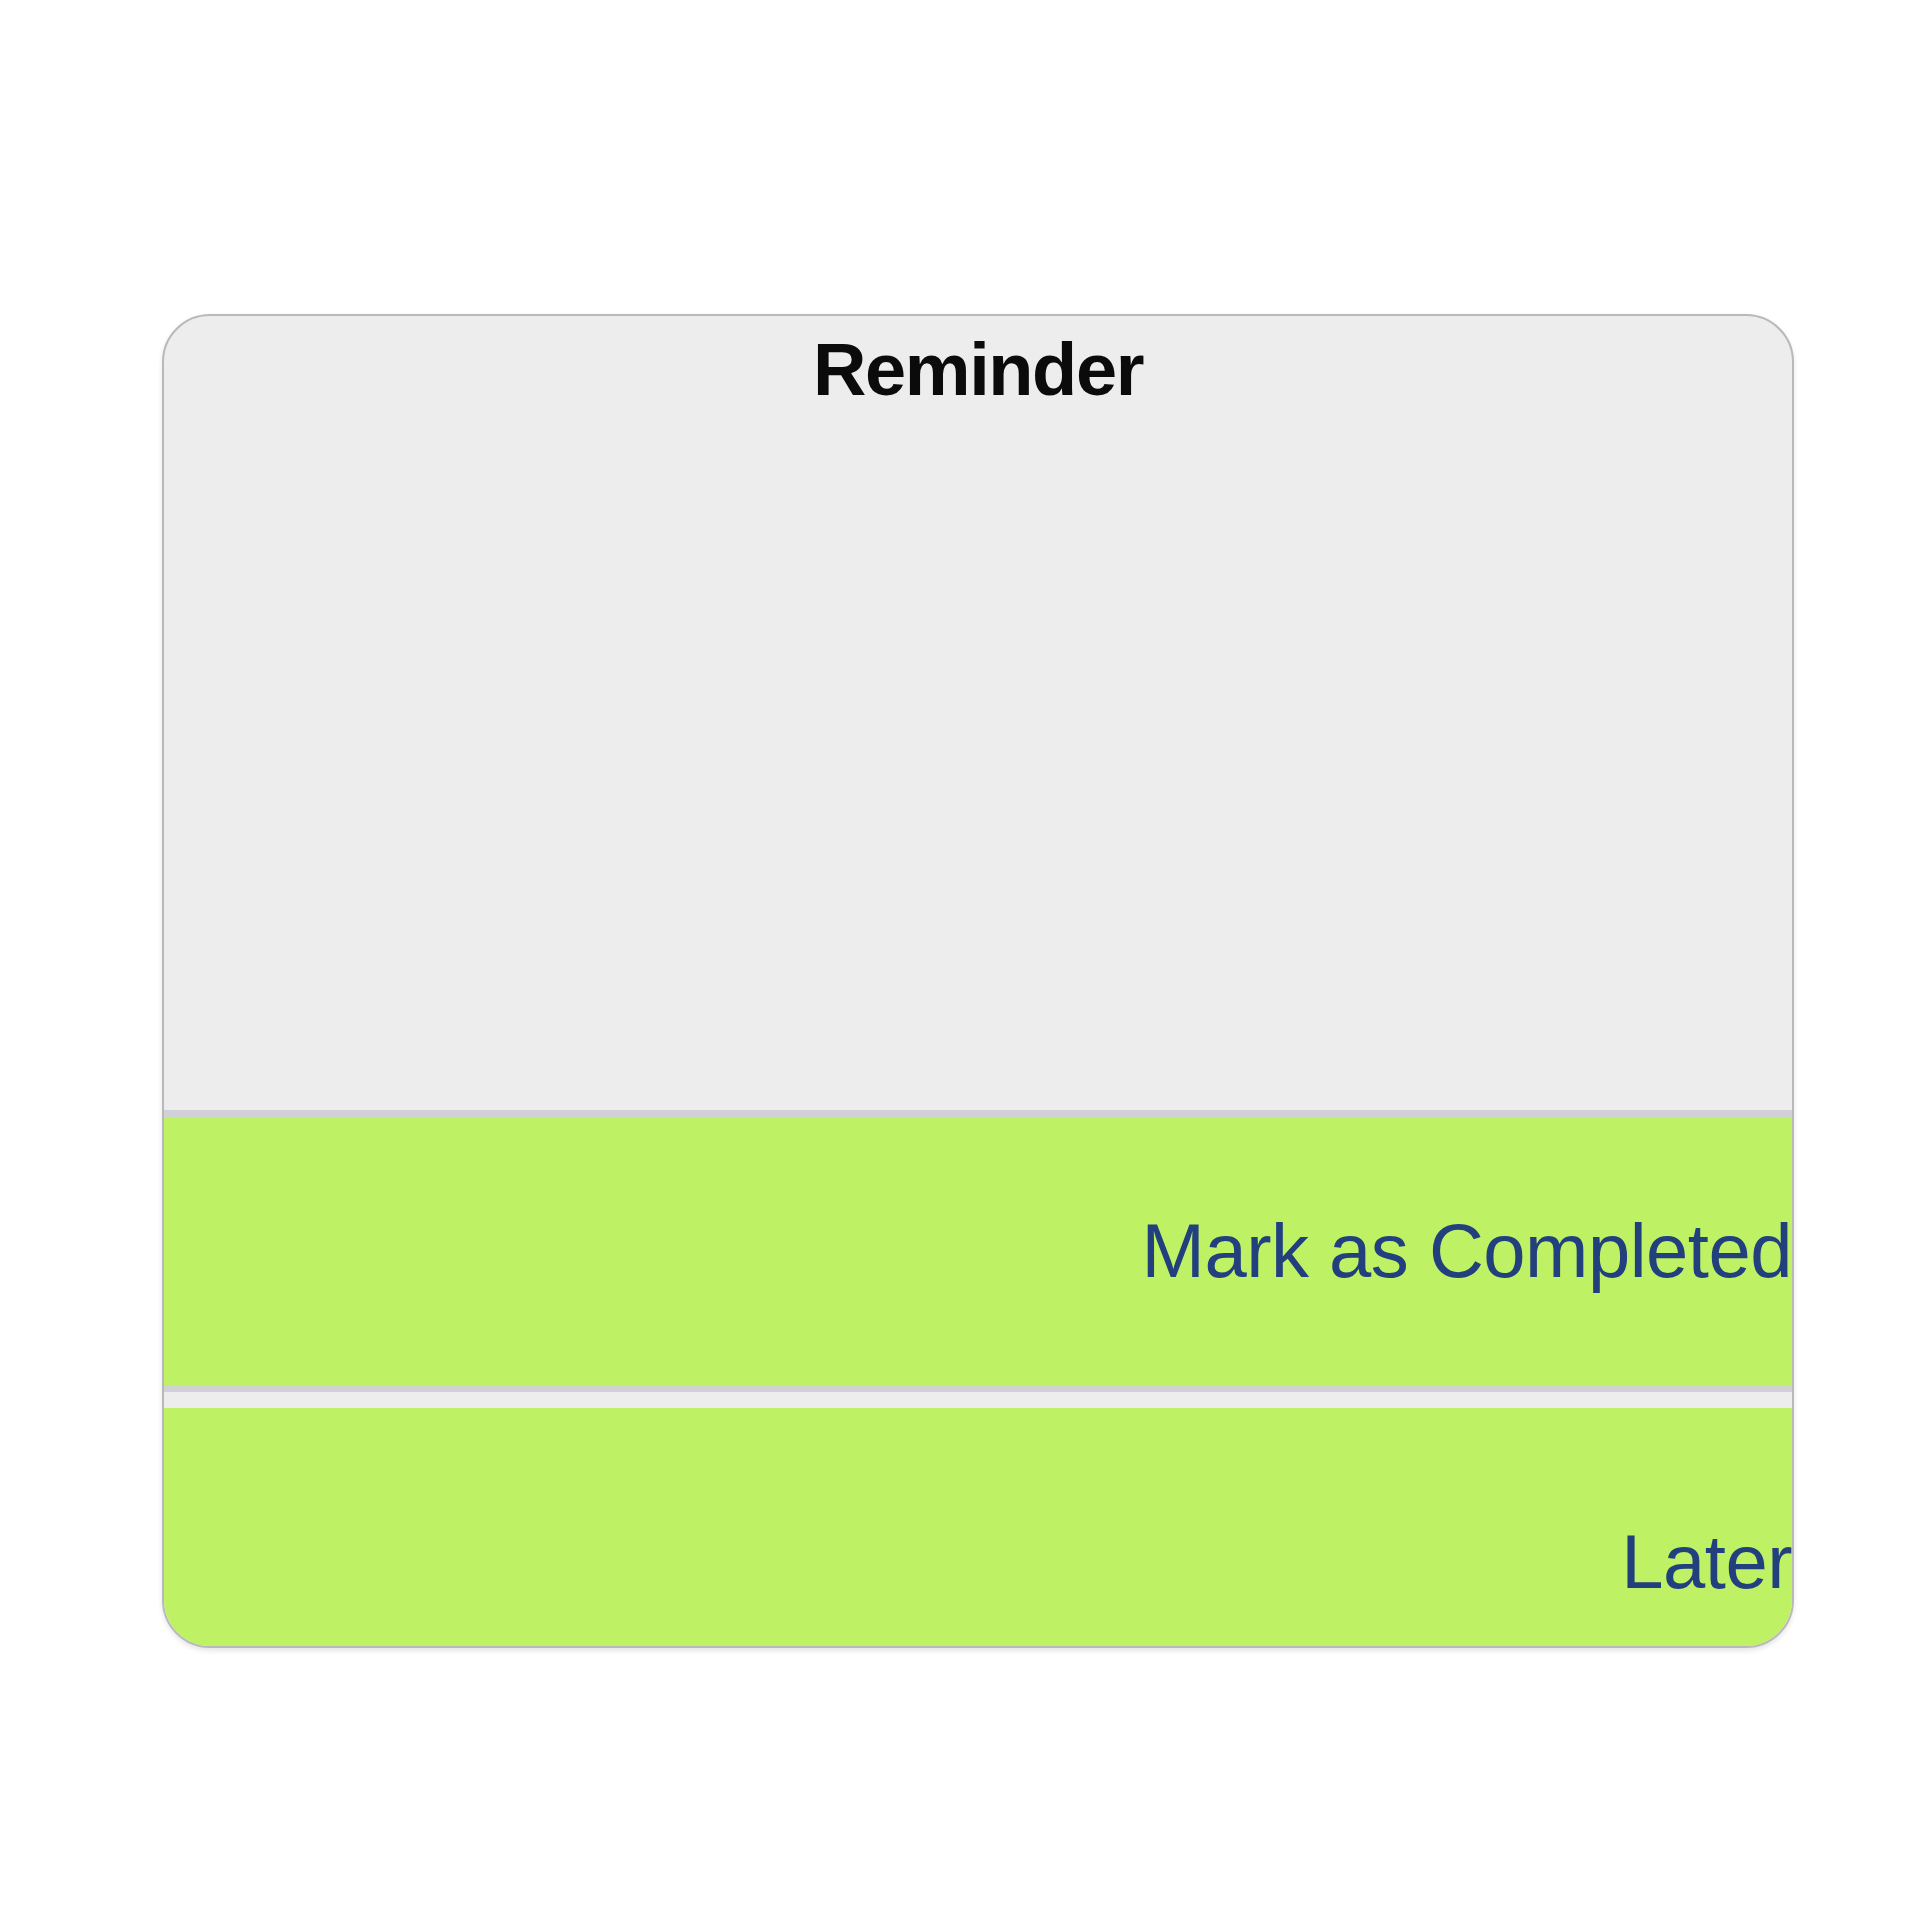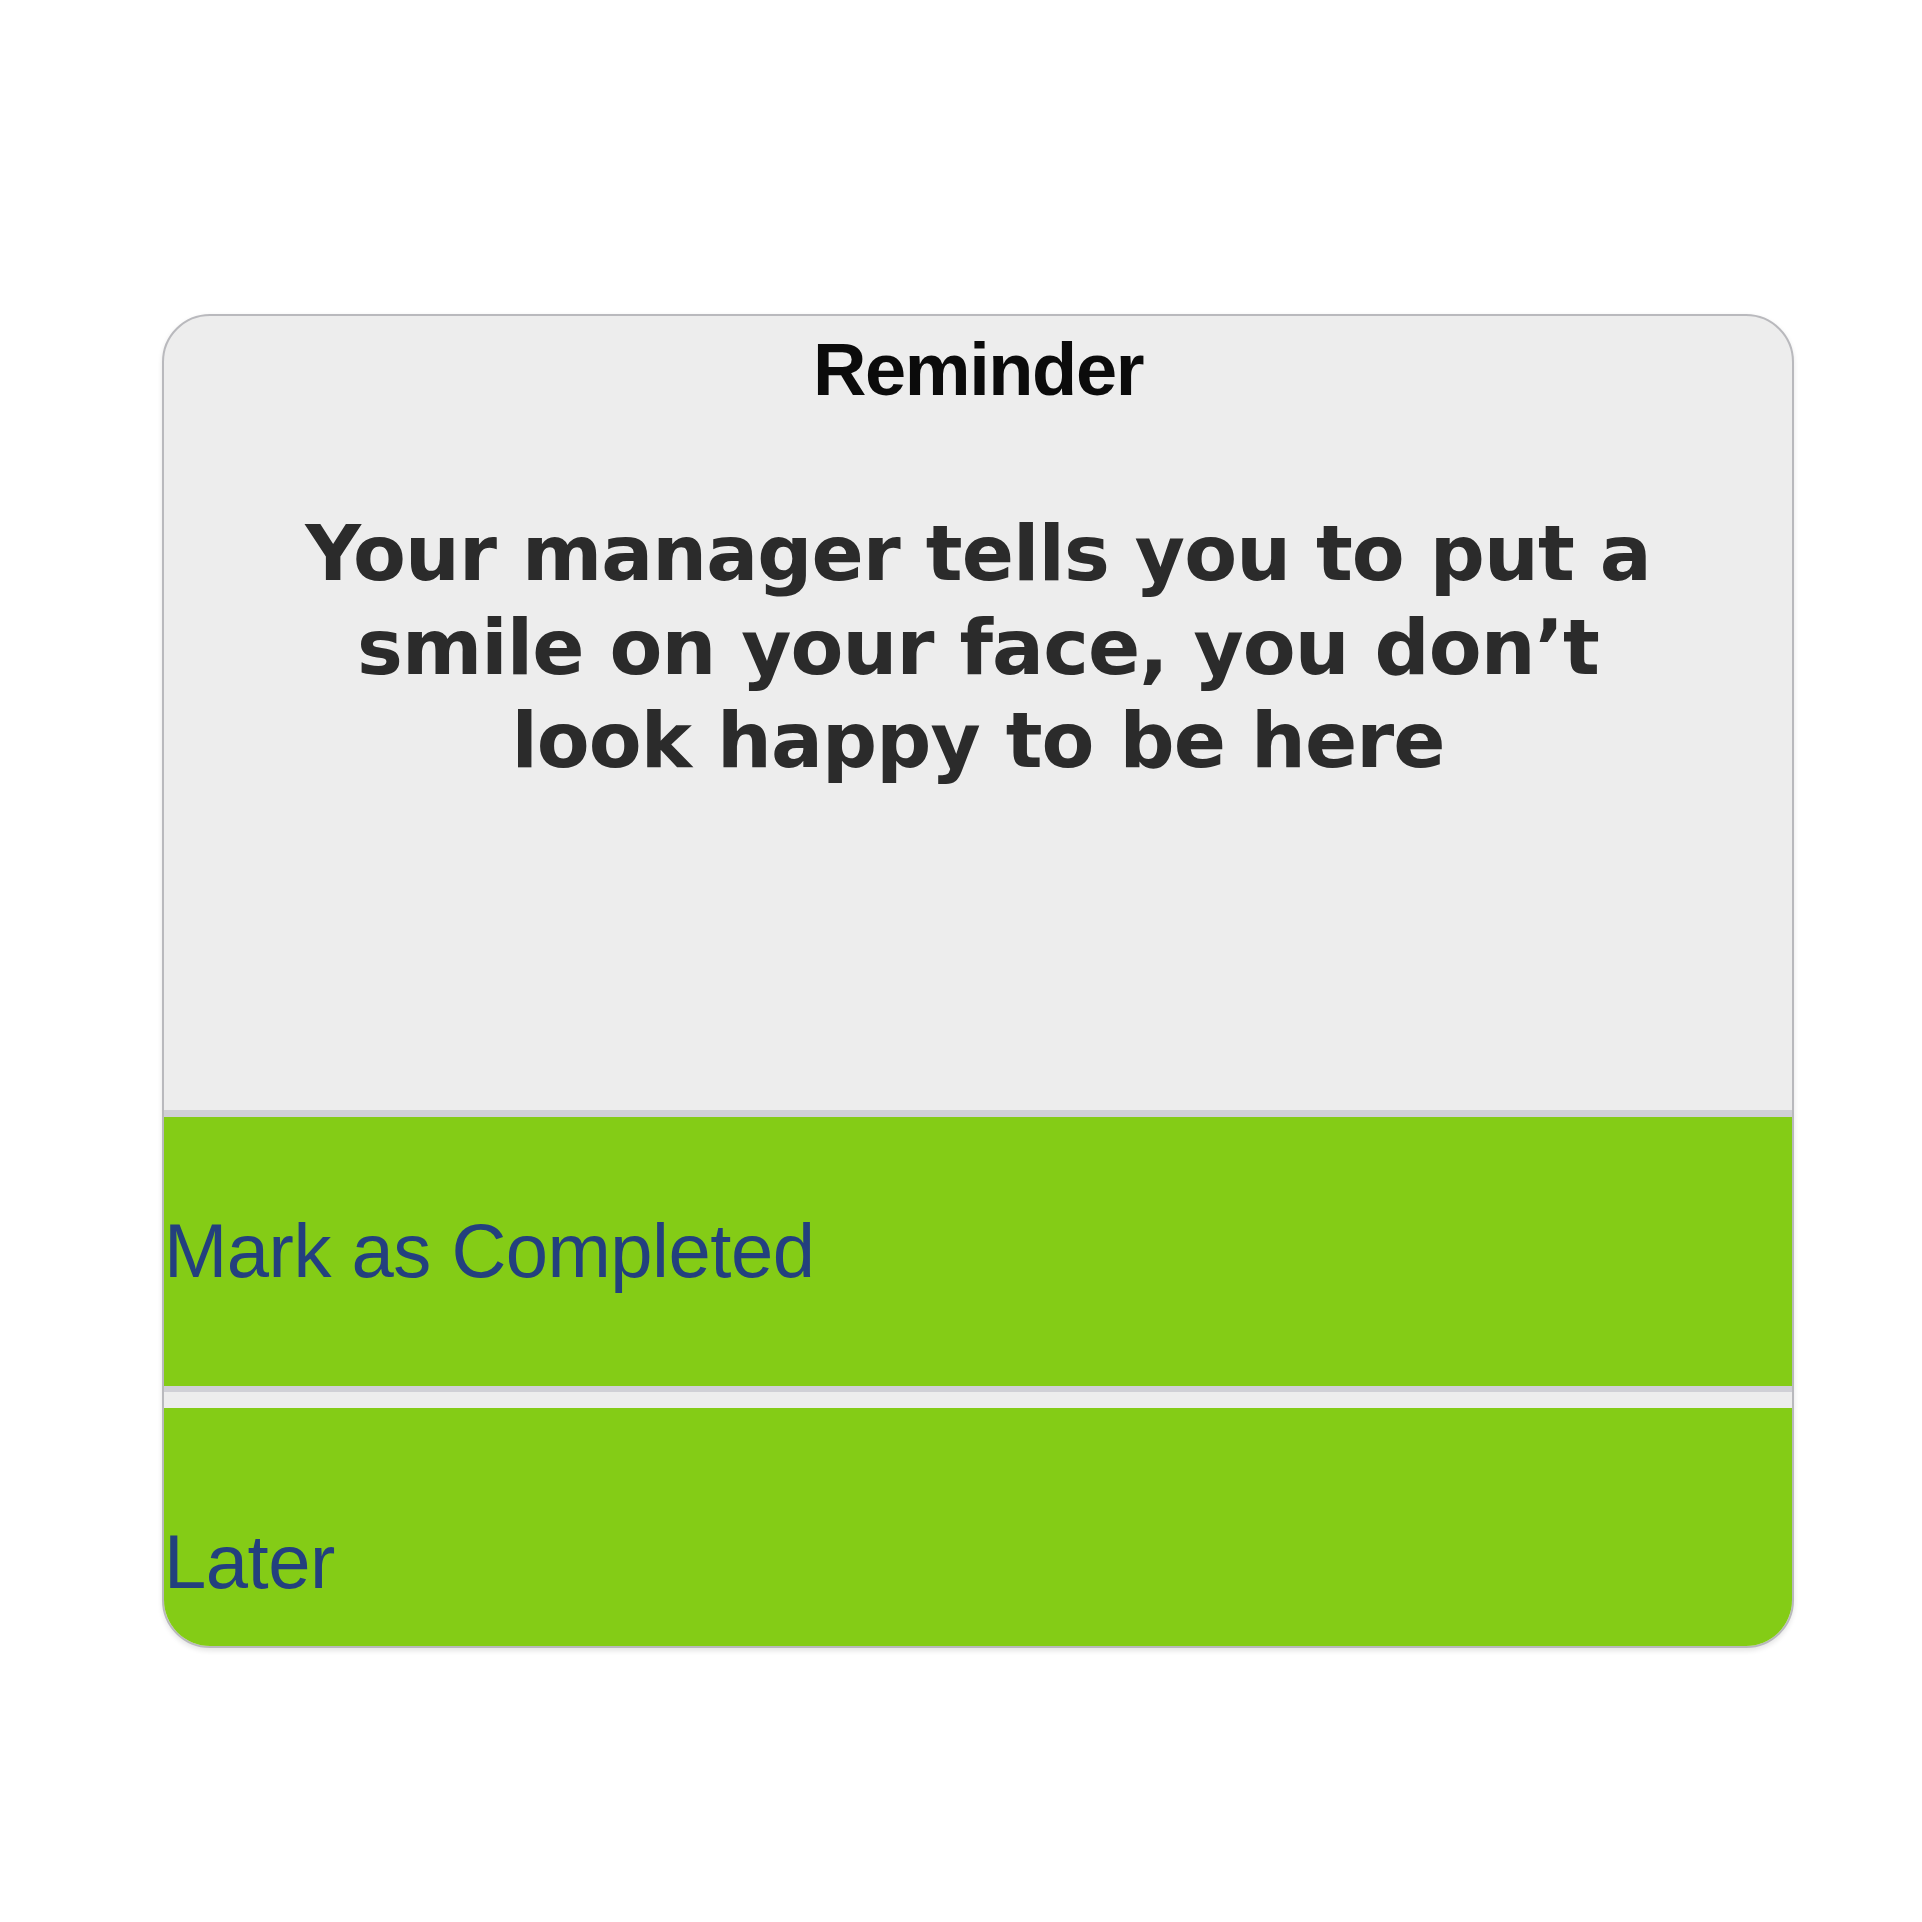--- a/index.html
+++ b/index.html
@@ -79,22 +79,22 @@
     width: 100%;
     height: 6.5px;
     background: #d0d0d6;
   }
 
   
   .alert-action {
     flex: 1 1 auto;
     display: flex;
     align-items: center;
-    justify-content: flex-start;
-    background: #84cc16;
+    justify-content: flex-end;
+    background: #bef264;
     cursor: pointer;
     user-select: none;
   }
 
   #action-primary { flex: 0 0 269px; }
   #action-secondary { flex: 0 0 auto; height: 308px; margin-top: 16px; }
 
   .alert-action-label {
     font-family: "Liberation Sans", sans-serif;
     font-size: 76px;
@@ -107,21 +107,20 @@
 </style>
 </head>
 <body>
 
 <div id="screen">
 
   <div id="alert-dialog">
 
     <div id="alert-content">
       <div id="alert-title">Reminder</div>
-      <div id="alert-message">Your manager tells you to put a smile on your face, you don’t look happy to be here</div>
     </div>
 
     <div class="alert-separator"></div>
 
     <div class="alert-action" id="action-primary">
       <span class="alert-action-label">Mark as Completed</span>
     </div>
 
     <div class="alert-separator"></div>
 

